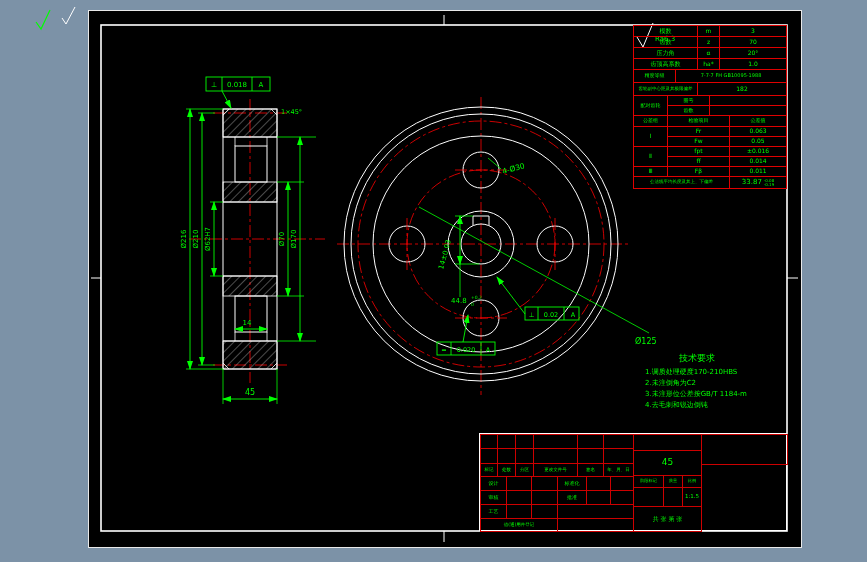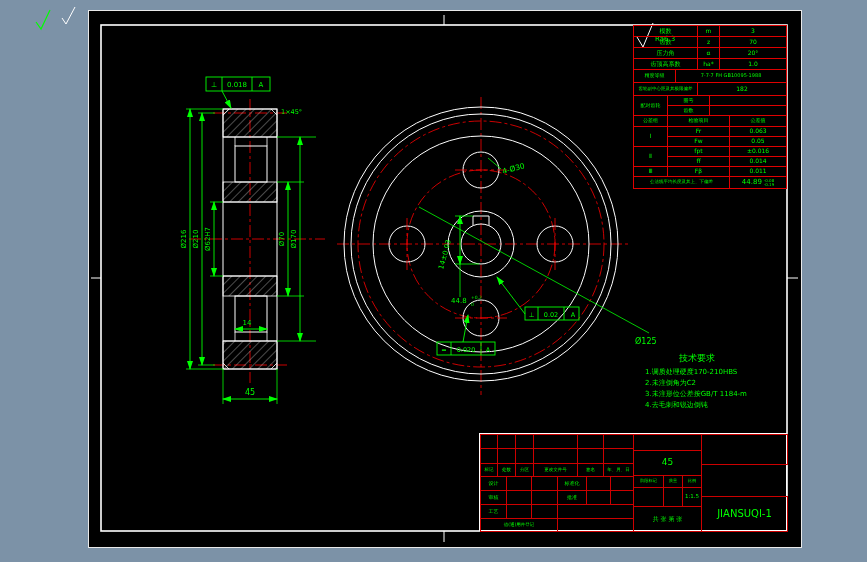--- a/index.html
+++ b/index.html
@@ -291,21 +291,21 @@
         </div>
       </div>
       <div class="pr" style="height:10px;">
         <div class="pc f6" style="width:34px;">Ⅲ</div>
         <div class="pc f6" style="width:62px;">Fβ</div>
         <div class="pc f6" style="flex:1;">0.011</div>
       </div>
       <div class="pr" style="flex:1;">
         <div class="pc f45" style="flex:1;">公法线平均长度及其上、下偏差</div>
         <div class="pc" style="width:56px;">
-          <span class="f7">44.89</span>
+          <span class="f7">33.87</span>
           <span class="stk" style="margin-left:2px;">
             <span style="font-size:4px;">-0.08</span>
             <span style="font-size:4px;">-0.19</span>
           </span>
         </div>
       </div>
     </div>
 
     <div class="tblock">
 
@@ -353,17 +353,16 @@
       <div class="tc" style="left:153px;top:16px;width:69px;height:26px;font-size:9px;">45</div>
       <div class="tc" style="left:153px;top:41px;width:31px;height:13px;font-size:4.2px;">阶段标记</div>
       <div class="tc" style="left:183px;top:41px;width:20px;height:13px;font-size:4.2px;">质量</div>
       <div class="tc" style="left:202px;top:41px;width:20px;height:13px;font-size:4.2px;">比例</div>
       <div class="tc" style="left:153px;top:53px;width:31px;height:20px;"></div>
       <div class="tc" style="left:183px;top:53px;width:20px;height:20px;"></div>
       <div class="tc" style="left:202px;top:53px;width:20px;height:20px;font-size:5.5px;">1:1.5</div>
       <div class="tc" style="left:153px;top:72px;width:69px;height:26px;font-size:6px;">共 张 第 张</div>
 
       <div class="tc" style="left:221px;top:0;width:87px;height:31px;"></div>
-      <div class="tc" style="left:221px;top:62px;width:87px;height:36px;font-size:10px;">JIANSUQI-1</div>
     </div>
 
   </div>
 </div>
 
 </body></html>

